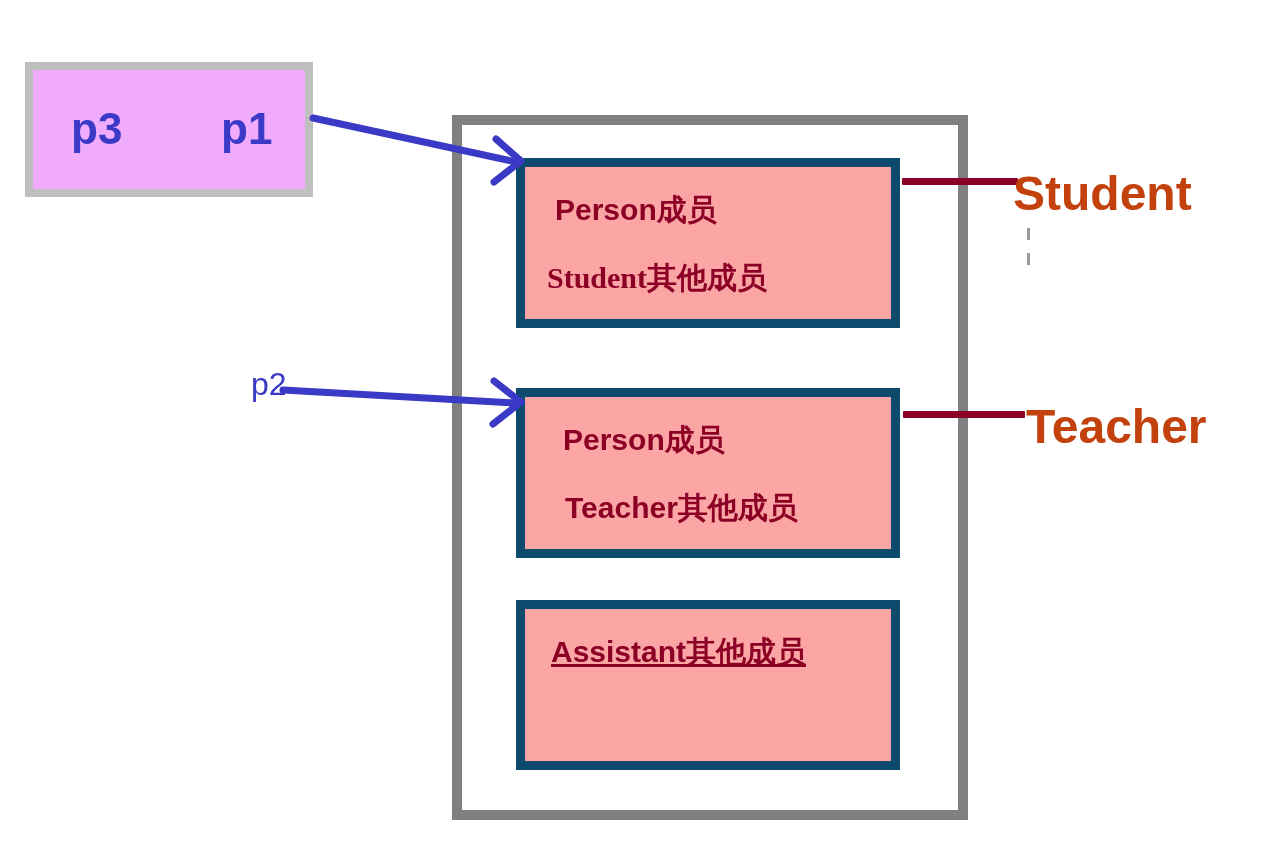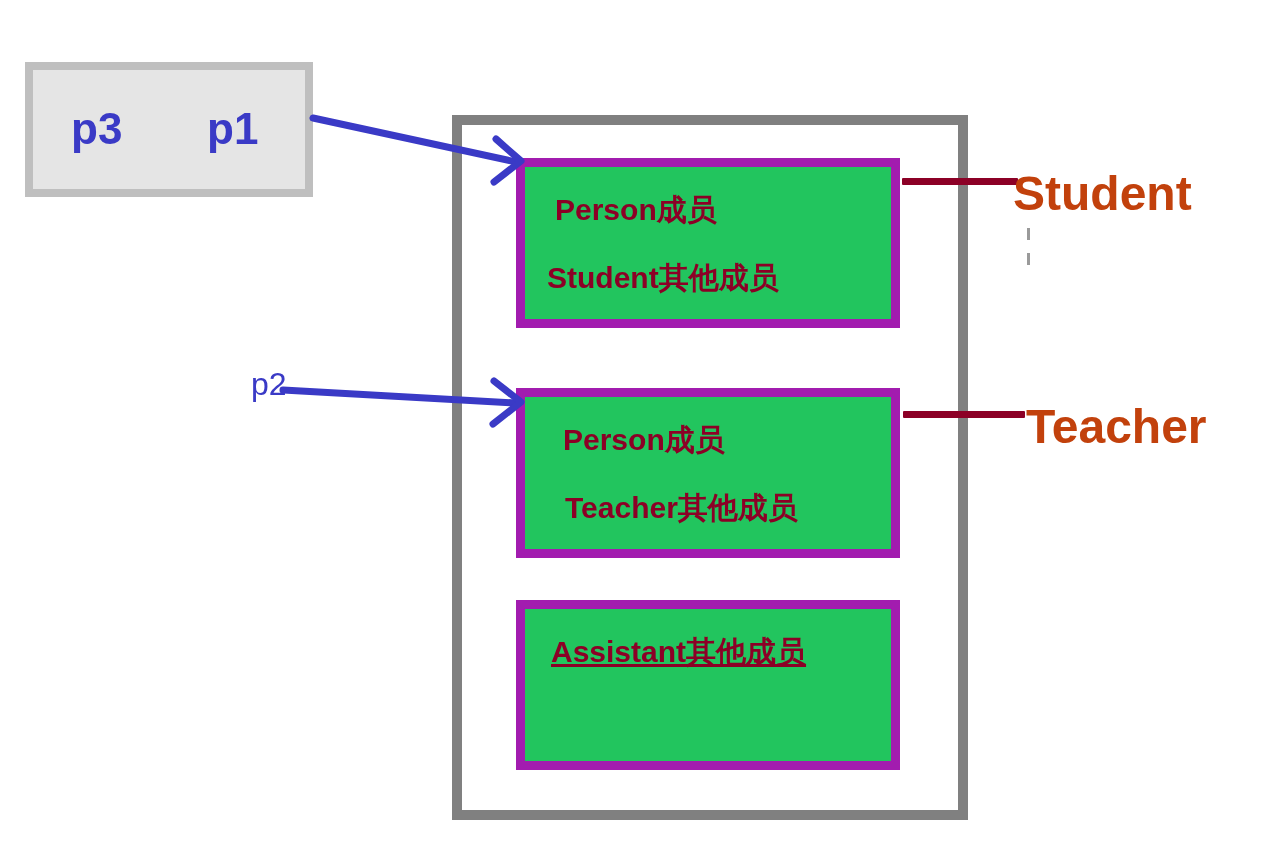--- a/index.html
+++ b/index.html
@@ -38,33 +38,33 @@
     white-space: nowrap;
   }
 
   
   #pointer-box {
     left: 25px;
     top: 62px;
     width: 288px;
     height: 135px;
     border: 8px solid #BFBFBF;
-    background: #e5e5e5;
+    background: #f0abfc;
     box-sizing: border-box;
   }
   #pointer-box .ptr-label {
     position: absolute;
     font-size: 44px;
     font-weight: bold;
     color: #3A3AC6;
     line-height: 1;
     white-space: nowrap;
   }
   #ptr-p3 { left: 38px; top: 37px; }
-  #ptr-p1 { left: 174px; top: 37px; }
+  #ptr-p1 { left: 188px; top: 37px; }
 
   
   #ptr-p2 {
     left: 203px;
     top: 368px;
     font-size: 32px;
     font-weight: normal;
     color: #3A3AC6;
     line-height: 1;
     white-space: nowrap;
@@ -78,40 +78,40 @@
     width: 516px;
     height: 705px;
     border: 10px solid #808080;
     background: #ffffff;
     box-sizing: border-box;
   }
 
   
   .member-box {
     position: absolute;
-    border: 9px solid #a21caf;
-    background: #22c55e;
+    border: 9px solid #0c4a6e;
+    background: #fca5a5;
     box-sizing: border-box;
   }
   #member-box-student  { left: 516px; top: 158px; width: 384px; height: 170px; }
   #member-box-teacher  { left: 516px; top: 388px; width: 384px; height: 170px; }
   #member-box-assistant{ left: 516px; top: 600px; width: 384px; height: 170px; }
 
   .member-line {
     position: absolute;
     font-size: 30px;
     font-weight: bold;
     color: #8C0026;
     line-height: 1;
     white-space: nowrap;
   }
 
   
   #student-line-1 { left: 30px; top: 28px; }
-  #student-line-2 { left: 22px; top: 96px; }
+  #student-line-2 { left: 22px; top: 96px; font-family: Liberation Serif, serif; }
   
   #teacher-line-1 { left: 38px; top: 28px; }
   #teacher-line-2 { left: 40px; top: 96px; }
   
   #assistant-line-1 { left: 26px; top: 28px; text-decoration: underline; }
 
   
   .class-label {
     position: absolute;
     font-size: 48px;

